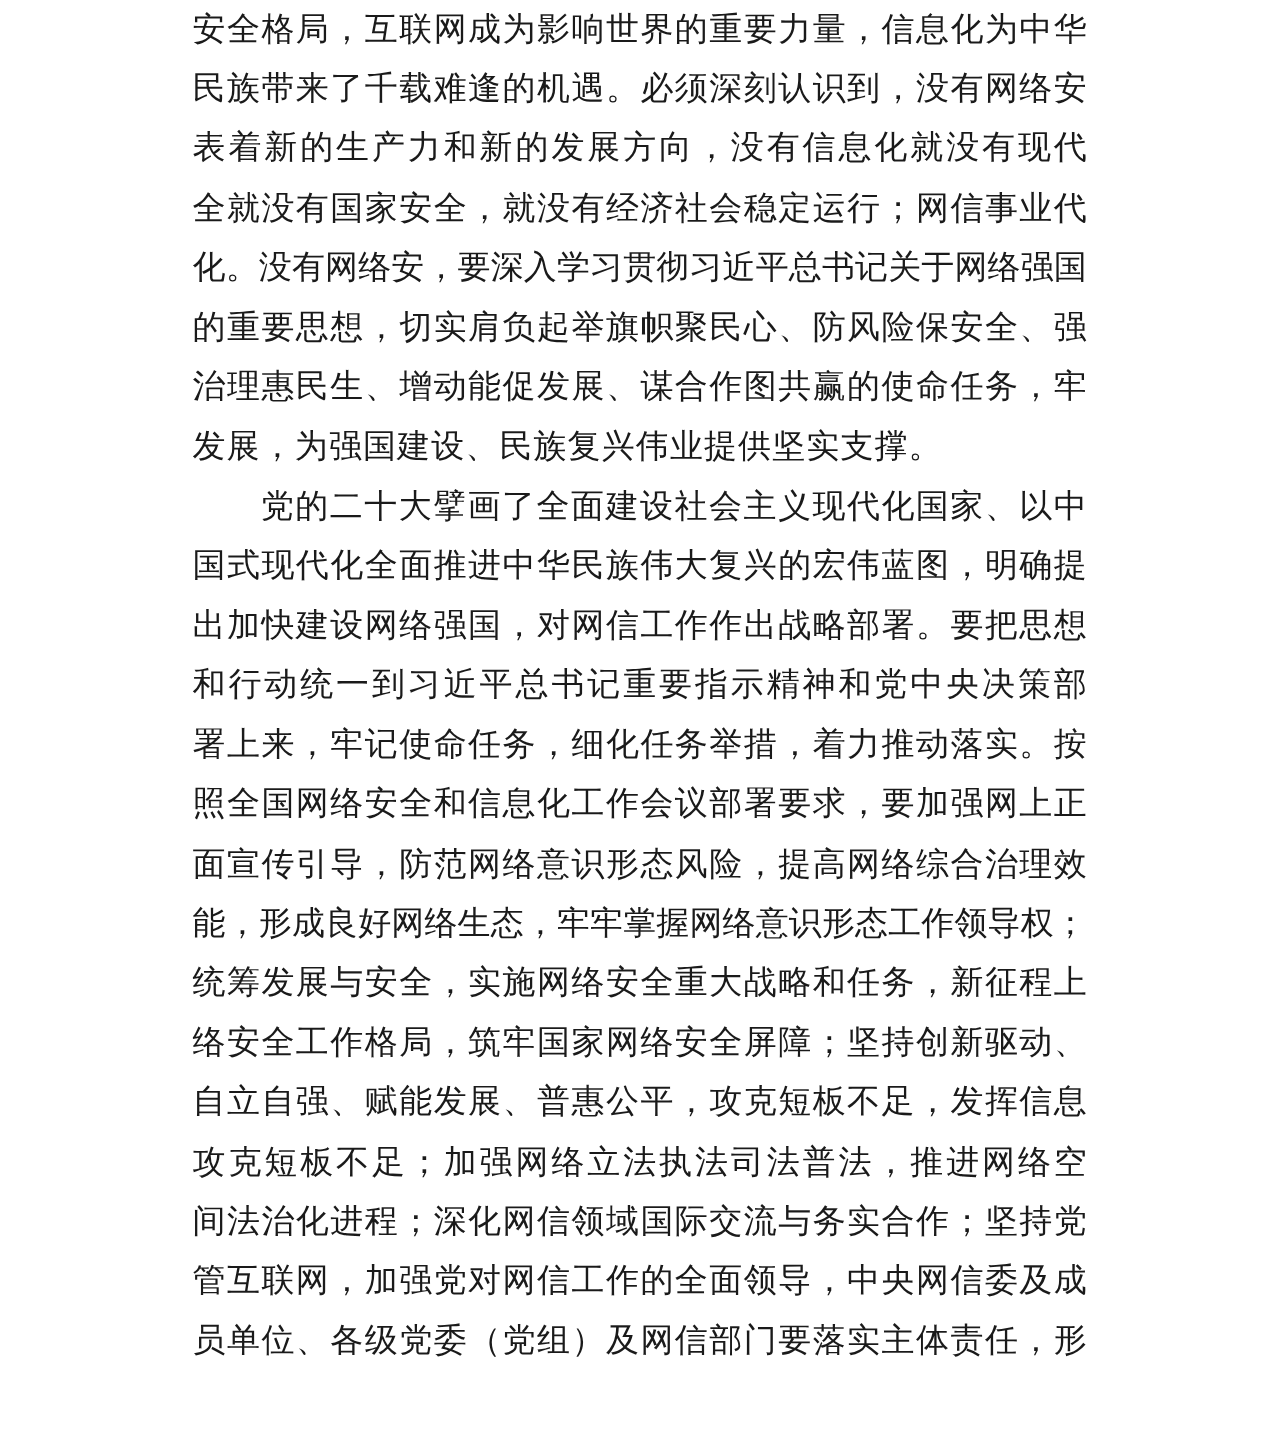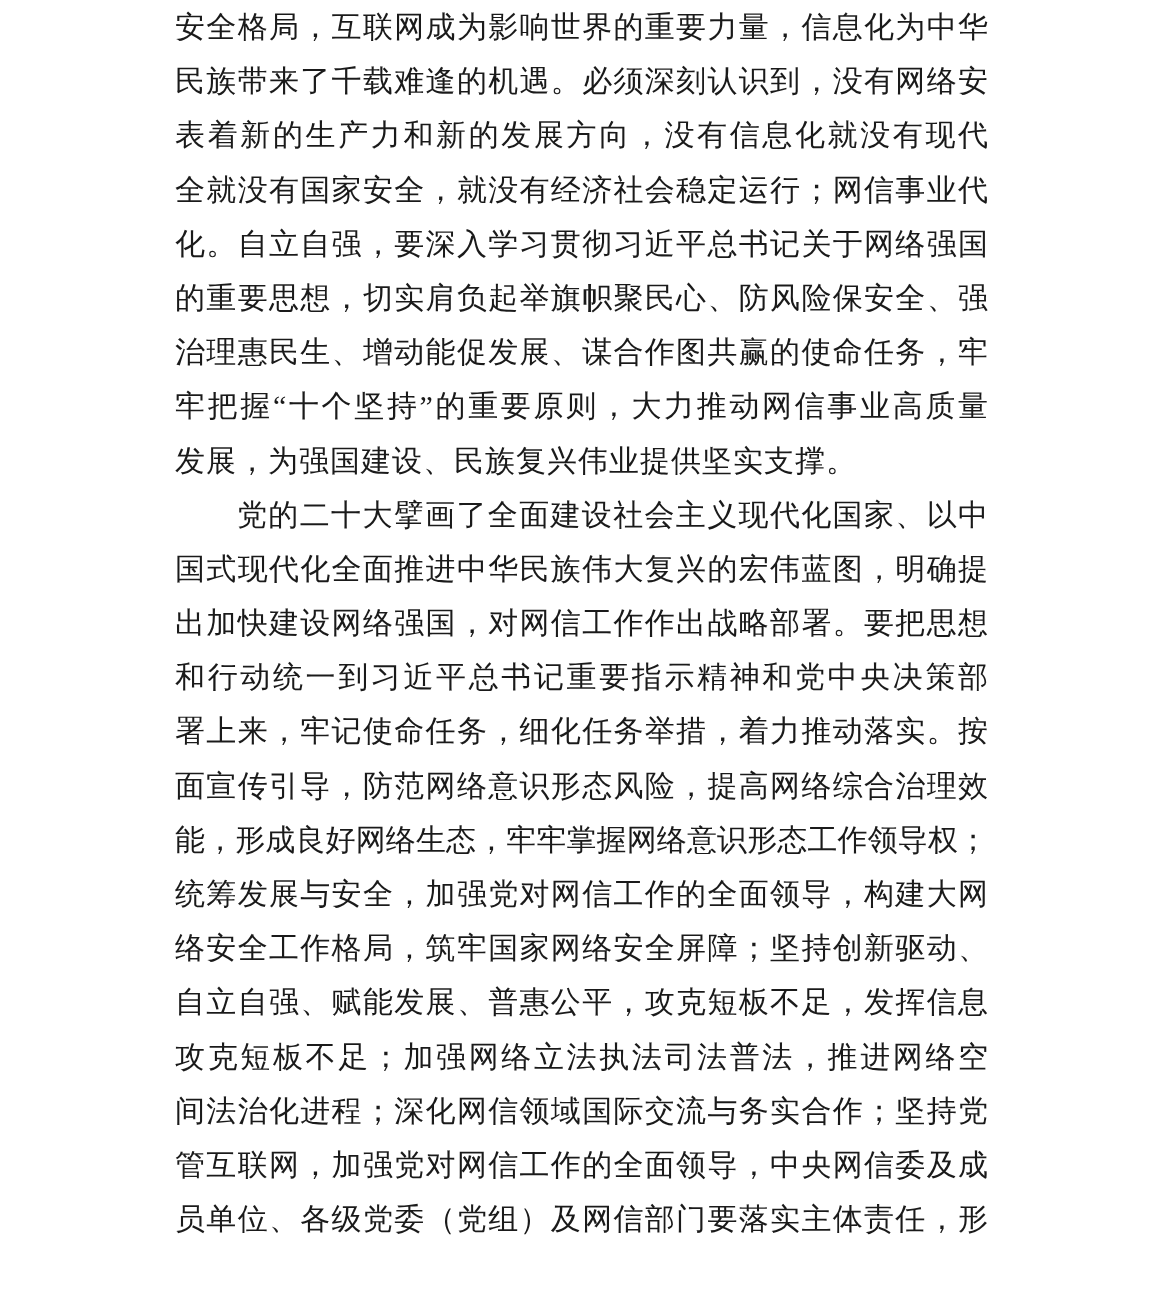--- a/index.html
+++ b/index.html
@@ -46,33 +46,33 @@
 </style>
 </head>
 <body style="background: rgb(255, 255, 255);">
 
 <div class="page">
   <div class="text-block" id="text-block" style="color: rgb(26, 26, 26);">
       <div class="line">安全格局，互联网成为影响世界的重要力量，信息化为中华</div>
       <div class="line">民族带来了千载难逢的机遇。必须深刻认识到，没有网络安</div>
       <div class="line">表着新的生产力和新的发展方向，没有信息化就没有现代</div>
       <div class="line">全就没有国家安全，就没有经济社会稳定运行；网信事业代</div>
-      <div class="line">化。自立自强，要深入学习贯彻习近平总书记关于网络强国</div>
+      <div class="line">化。没有网络安，要深入学习贯彻习近平总书记关于网络强国</div>
       <div class="line">的重要思想，切实肩负起举旗帜聚民心、防风险保安全、强</div>
       <div class="line">治理惠民生、增动能促发展、谋合作图共赢的使命任务，牢</div>
-      <div class="line">牢把握“十个坚持”的重要原则，大力推动网信事业高质量</div>
       <div class="line para-end">发展，为强国建设、民族复兴伟业提供坚实支撑。</div>
       <div class="line indent">党的二十大擘画了全面建设社会主义现代化国家、以中</div>
       <div class="line">国式现代化全面推进中华民族伟大复兴的宏伟蓝图，明确提</div>
       <div class="line">出加快建设网络强国，对网信工作作出战略部署。要把思想</div>
       <div class="line">和行动统一到习近平总书记重要指示精神和党中央决策部</div>
       <div class="line">署上来，牢记使命任务，细化任务举措，着力推动落实。按</div>
+      <div class="line">照全国网络安全和信息化工作会议部署要求，要加强网上正</div>
       <div class="line">面宣传引导，防范网络意识形态风险，提高网络综合治理效</div>
       <div class="line">能，形成良好网络生态，牢牢掌握网络意识形态工作领导权；</div>
-      <div class="line">统筹发展与安全，加强党对网信工作的全面领导，构建大网</div>
+      <div class="line">统筹发展与安全，实施网络安全重大战略和任务，新征程上</div>
       <div class="line">络安全工作格局，筑牢国家网络安全屏障；坚持创新驱动、</div>
       <div class="line">自立自强、赋能发展、普惠公平，攻克短板不足，发挥信息</div>
       <div class="line">攻克短板不足；加强网络立法执法司法普法，推进网络空</div>
       <div class="line">间法治化进程；深化网信领域国际交流与务实合作；坚持党</div>
       <div class="line">管互联网，加强党对网信工作的全面领导，中央网信委及成</div>
       <div class="line">员单位、各级党委（党组）及网信部门要落实主体责任，形</div>
     </div>
 </div>
 
 </body></html>

